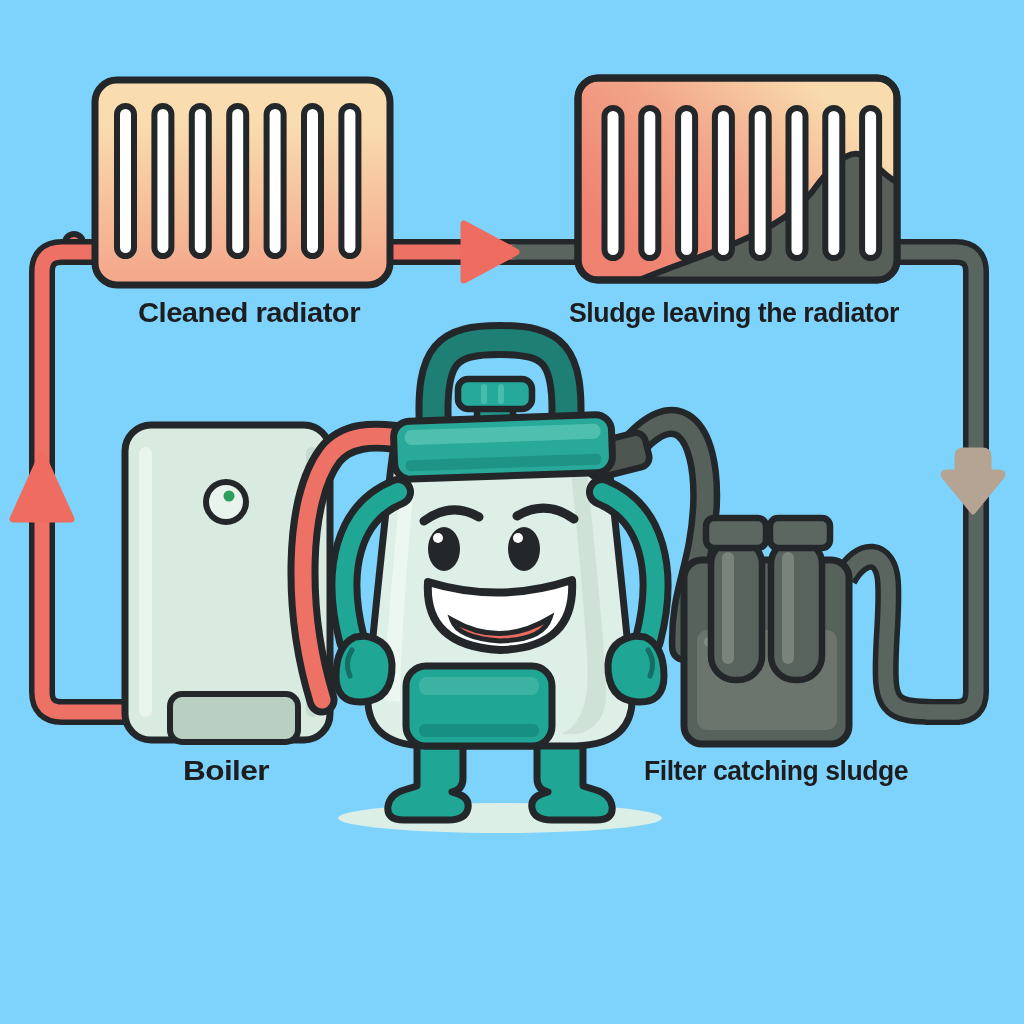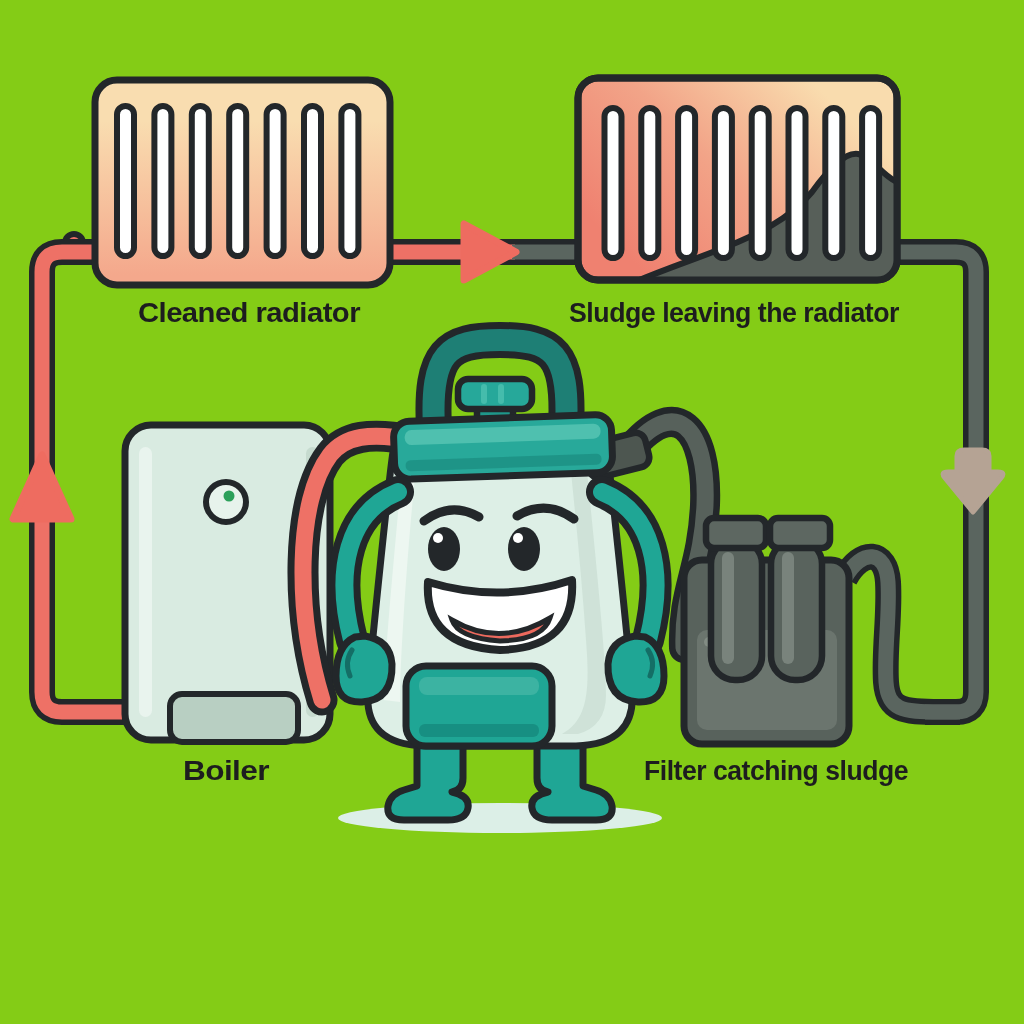--- a/index.html
+++ b/index.html
@@ -1,16 +1,16 @@
 <!DOCTYPE html>
 <html><head>
 <meta charset="utf-8">
 <style>
   html,body{margin:0;padding:0;background:#ffffff;}
-  .stage{width:1024px;height:1024px;position:relative;background:#84cc16;overflow:hidden;}
+  .stage{width:1024px;height:1024px;position:relative;background:#7dd3fc;overflow:hidden;}
   svg{display:block;}
   text.lbl{
     font-family:"Liberation Sans", sans-serif;
     font-weight:700;
     font-size:27.5px;
     letter-spacing:-0.5px;
   }
 </style>
 </head>
 <body>

